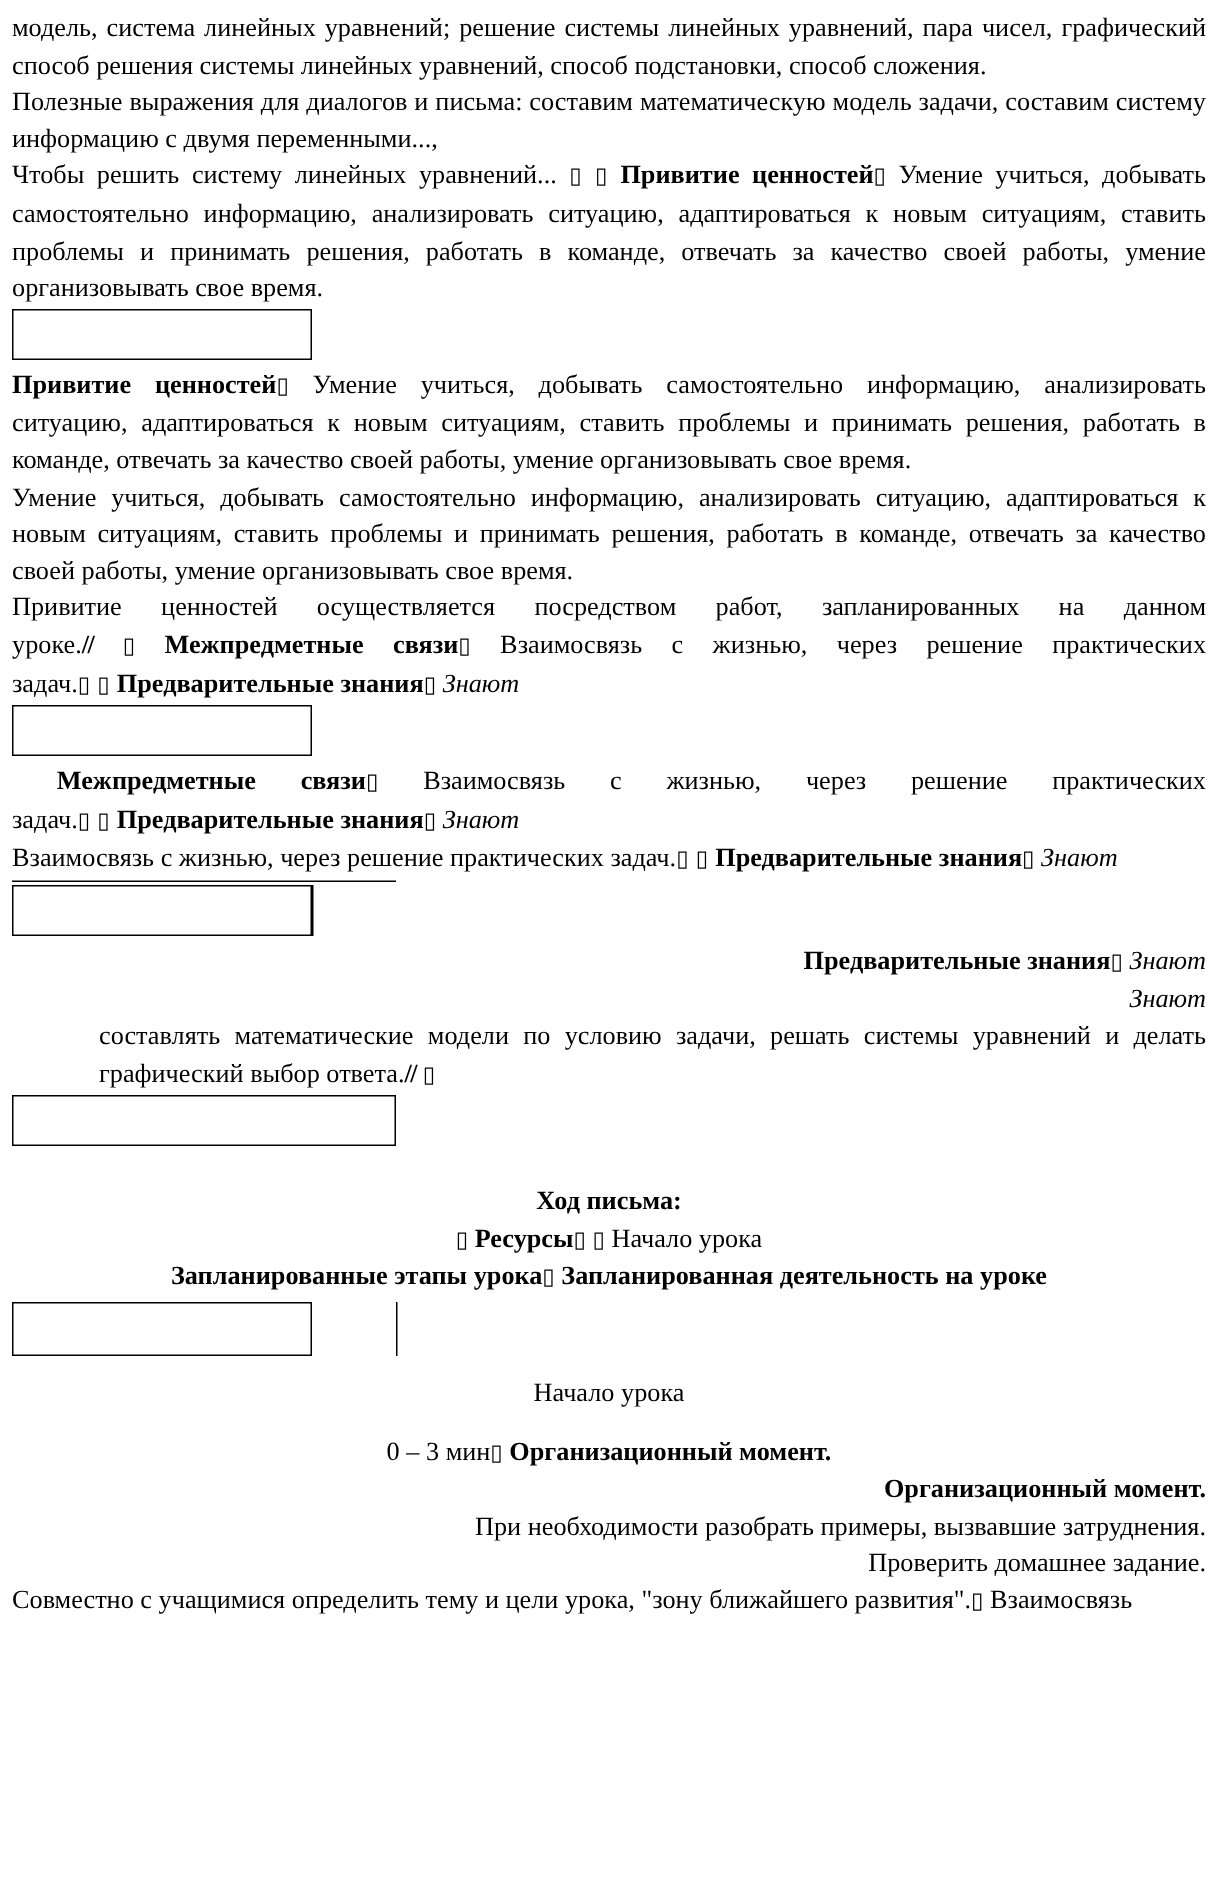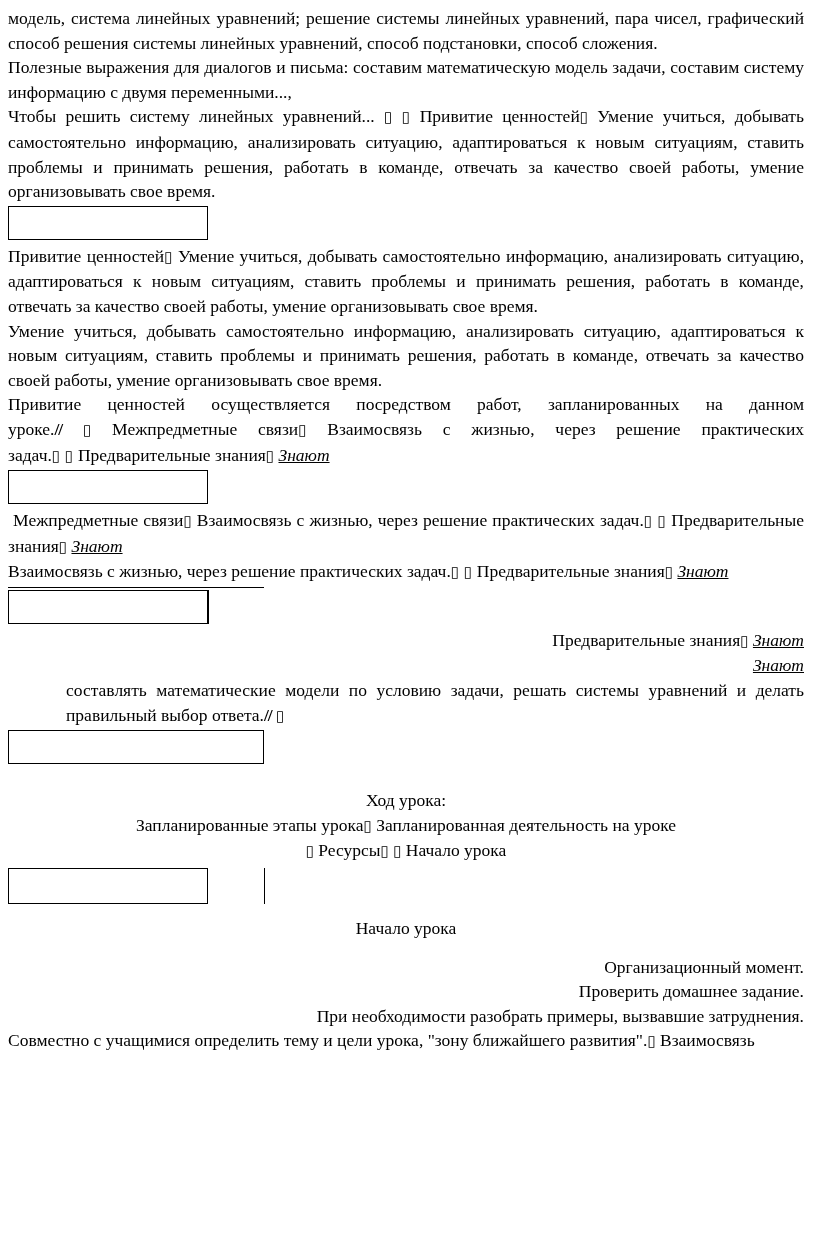--- a/index.html
+++ b/index.html
@@ -25,23 +25,23 @@
     margin: 0;
     text-align: right;
   }
   .just {
     text-align: justify;
     text-justify: inter-word;
   }
   .center {
     text-align: center;
   }
-  .b { font-weight: normal; }
+  .b { font-weight: bold; }
   .i { font-style: italic; }
-  .u { text-decoration: underline; }
+  .u { }
   .indent {
     text-indent: 0;
     padding-left: 58px;
   }
   
   .box {
     border: 1px solid #000000;
     height: 34px;
     box-sizing: border-box;
     margin: 2px 0 4px 0;
@@ -135,48 +135,49 @@
     <div class="box-cellA"></div>
     <div class="box-cellB"></div>
   </div>
 
   <p class="p"><span class="b">Предварительные знания</span><span class="glyph">▯</span>&nbsp;<span class="i u">Знают</span></p>
 
   <p class="p"><span class="i u">Знают</span></p>
 
 
 
-  <p class="p just indent"><span>составлять математические модели по условию задачи, решать системы уравнений и делать правильный выбор ответа.</span><span class="slash">//</span>&nbsp;<span class="glyph">▯</span></p>
+  <p class="p just indent"><span>составлять математические модели по условию задачи, решать системы уравнений и делать графический выбор ответа.</span><span class="slash">//</span>&nbsp;<span class="glyph">▯</span></p>
 
   <div class="box box-w3"></div>
 
   <div class="sp20"></div>
 
-  <p class="p center b">Ход урока:</p>
+  <p class="p center b">Ход письма:</p>
+
+  <p class="p center"><span class="glyph">▯</span>&nbsp;<span class="b">Ресурсы</span><span class="glyph">▯</span>&nbsp;<span class="glyph">▯</span>&nbsp;<span>Начало урока</span></p>
 
   <p class="p center b"><span>Запланированные этапы урока</span><span class="glyph">▯</span>&nbsp;<span>Запланированная деятельность на уроке</span></p>
-
-  <p class="p center"><span class="glyph">▯</span>&nbsp;<span class="b">Ресурсы</span><span class="glyph">▯</span>&nbsp;<span class="glyph">▯</span>&nbsp;<span>Начало урока</span></p>
 
 
 
   <div class="divider-row">
     <div class="divider-left"></div>
     <div class="divider-gap"></div>
     <div class="divider-bar"></div>
   </div>
 
   <div class="sp10"></div>
 
   <p class="p center">Начало урока</p>
 
   <div class="sp14"></div>
 
+  <p class="p center"><span>0 – 3 мин</span><span class="glyph">▯</span>&nbsp;<span class="b">Организационный момент.</span></p>
 
   <p class="p b">Организационный момент.</p>
 
+  <p class="p">При необходимости разобрать примеры, вызвавшие затруднения.</p>
+
   <p class="p">Проверить домашнее задание.</p>
-
-  <p class="p">При необходимости разобрать примеры, вызвавшие затруднения.</p>
 
   <p class="p just"><span>Совместно с учащимися определить тему и цели урока, "зону ближайшего развития".</span><span class="glyph">▯</span>&nbsp;<span>Взаимосвязь</span></p>
 
 </div>
 
 </body></html>

